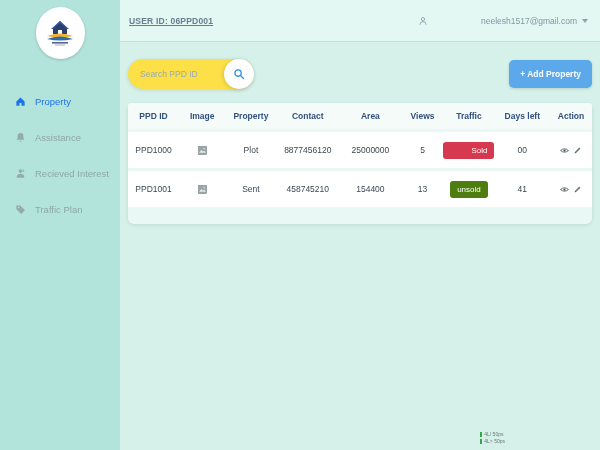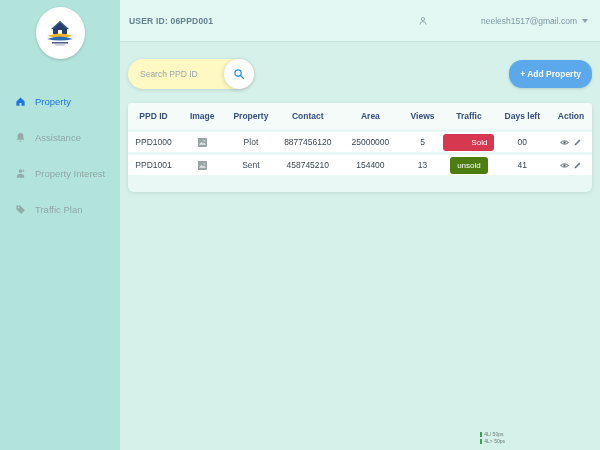--- a/index.html
+++ b/index.html
@@ -34,72 +34,72 @@
   .nav-item.active { color:#1e73e8; }
   .nav-item.active .nicon svg { fill:#1e73e8; }
 
   
   .main { flex:1; display:flex; flex-direction:column; position:relative; }
   .topbar {
     height:42px; background:#e3f7f3; border-bottom:1px solid #bfe2db;
     display:flex; align-items:center; justify-content:space-between;
     padding:0 12px 0 9px;
   }
-  .userid { font-size:8.5px; color:#64808d; font-weight:bold; letter-spacing:.2px; }
+  .userid { font-size:8.5px; color:#64808d; font-weight:bold; letter-spacing:.2px;text-decoration:underline; }
   .account { display:flex; align-items:center; gap:5px; cursor:pointer; }
   .account svg { width:10px; height:10px; }
   .account .email { font-size:8.5px; color:#7d99a4;margin-left:48px; }
   .caret {
     width:0; height:0; border-left:3.5px solid transparent;
     border-right:3.5px solid transparent; border-top:4px solid #8aa3ad;
   }
 
   .content { flex:1; padding:17px 8px 0 8px; }
 
   
   .toolbar { display:flex; align-items:center; justify-content:space-between; }
   .searchbox {
     position:relative; width:126px; height:30px;
   }
   .searchbox input {
     width:126px; height:30px; border:none; outline:none; border-radius:15px;
-    background:#fef9c3; box-shadow:0 1px 4px rgba(0,0,0,.12);
+    background:#fde047; box-shadow:0 1px 4px rgba(0,0,0,.12);
     padding:0 34px 0 12px; font-size:8.5px; color:#51626e;
     font-family:"Liberation Sans", sans-serif;
   }
   .searchbox input::placeholder { color:#9aa8b2; }
   .search-btn {
     position:absolute; right:0; top:0; width:30px; height:30px; border-radius:50%;
     background:#ffffff; border:none; box-shadow:-1px 1px 4px rgba(0,0,0,.15);
     display:flex; align-items:center; justify-content:center; cursor:pointer;
   }
   .search-btn svg { width:12px; height:12px; }
   .add-btn {
-    height:28px; padding:0 11px; border:none; border-radius:13px;
+    height:28px; padding:0 11px; border:none; border-radius:5px;
     background:#5ba9ea; color:#ffffff; font-weight:bold; font-size:8.5px;
     box-shadow:0 1px 3px rgba(0,0,0,.15); cursor:pointer;
     font-family:"Liberation Sans", sans-serif;
   }
 
   
   .table-card {
     margin-top:14px; background:#e9f8f4; border-radius:6px;
     box-shadow:0 1px 4px rgba(0,0,0,.10);
     padding-bottom:17px;
   }
   .tgrid {
     display:grid;
     grid-template-columns:11% 10% 11% 13.5% 13.5% 9% 11% 12% 9%;
     align-items:center;
   }
   .thead { height:26px; background:#f4fbf8; border-radius:3px 3px 0 0; }
   .thead .th {
     font-size:8.5px; font-weight:bold; color:#33507d; text-align:center;
   }
-  .trow { height:20px; background:#ffffff; margin-top:3px; }
+  .trow { height:36px; background:#ffffff; margin-top:3px; }
   .trow:first-of-type { margin-top:3px; }
   .td { font-size:8.5px; color:#3c4852; text-align:center; }
   .badge {
     display:inline-block; padding:4px 7px; border-radius:3px;
     color:#ffffff; font-size:8px;
   }
   .badge.sold { background:#d63850;padding-left:28px; }
   .badge.unsold { background:#4d7c0f; }
   .img-ph { display:inline-flex; cursor:pointer; }
   .img-ph svg { width:9px; height:9px; }
@@ -153,21 +153,21 @@
         <span>Assistance</span>
       </div>
       <div class="nav-item">
         <span class="nicon">
           <svg viewBox="0 0 16 16">
               <circle cx="8" cy="4.5" r="2.6"></circle>
               <path d="M2.5 14 a5.5 5.5 0 0 1 11 0 Z"></path>
               <path d="M12.2 2 v3 M10.8 4 l1.4 1.6 L13.6 4" stroke="#93aca8" stroke-width="1.1" fill="none"></path>
             </svg>
         </span>
-        <span>Property Interest</span>
+        <span>Recieved Interest</span>
       </div>
       <div class="nav-item">
         <span class="nicon">
           <svg viewBox="0 0 16 16">
               <path d="M2 2 h5.5 L14.5 9 9 14.5 2 7.5 Z"></path>
               <circle cx="5.2" cy="5.2" r="1.2" fill="#b2e4dc"></circle>
             </svg>
         </span>
         <span>Traffic Plan</span>
       </div>

